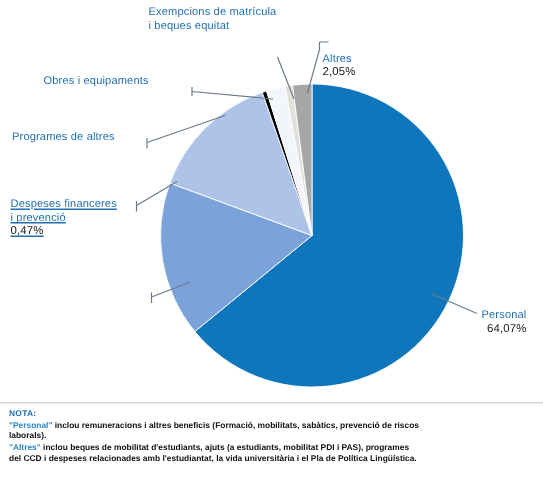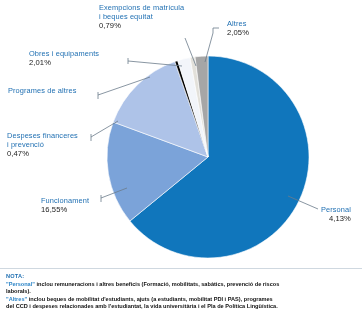--- a/index.html
+++ b/index.html
@@ -27,24 +27,24 @@
   .label .pct{
     display:block;
     color:#1a1a1a;
     font-size:7.6px;
     letter-spacing:0.1px;
   }
   .label.right{text-align:right;}
 
   
   #lbl-exempcions{left:99px;top:3px;}
-  #lbl-altres{left:215px;top:19px;margin-left:12px;}
+  #lbl-altres{left:215px;top:34px;}
   #lbl-obres{left:29px;top:49px;}
   #lbl-recerca{left:8px;top:86px;}
-  #lbl-financeres{left:7px;top:131px;}
+  #lbl-financeres{left:7px;top:131px;text-decoration:underline;}
   #lbl-funcionament{left:41px;top:196px;}
   #lbl-personal{left:321px;top:205px;}
 
   
   #note{
     position:absolute;left:0;top:268px;width:362px;
   }
   #note-rule{
     height:1px;background:#cfd8e0;width:362px;margin:0 0 4px 0;
   }
@@ -102,51 +102,45 @@
 
       <path d="M101,195 L101,202 M101,198 L127,188"></path>
 
       <path d="M318,209 L288,196"></path>
     </g>
   </svg>
 
   <div class="label" id="lbl-exempcions">
     <span>Exempcions de matrícula</span><br>
     <span>i beques equitat</span>
-    <span class="pct">0,79%</span>
   </div>
 
   <div class="label" id="lbl-altres">
     <span>Altres</span>
     <span class="pct">2,05%</span>
   </div>
 
   <div class="label" id="lbl-obres">
     <span>Obres i equipaments</span>
-    <span class="pct">2,01%</span>
   </div>
 
   <div class="label" id="lbl-recerca">
     <span>Programes de altres</span>
   </div>
 
   <div class="label" id="lbl-financeres">
     <span>Despeses financeres</span><br>
     <span>i prevenció</span>
     <span class="pct">0,47%</span>
   </div>
 
-  <div class="label" id="lbl-funcionament">
-    <span>Funcionament</span>
-    <span class="pct">16,55%</span>
-  </div>
 
   <div class="label right" id="lbl-personal">
     <span>Personal</span>
-    <span class="pct">4,13%</span>
+    <span class="pct">64,07%</span>
   </div>
 
 </div>
 
 <div id="note">
   <div id="note-rule"></div>
   <div id="note-body">
     <span class="note-line note-head">NOTA:</span>
     <span class="note-line"><span class="hl">"Personal"</span><span> inclou remuneracions i altres beneficis (Formació, mobilitats, sabàtics, prevenció de riscos</span></span>
     <span class="note-line">laborals).</span>

